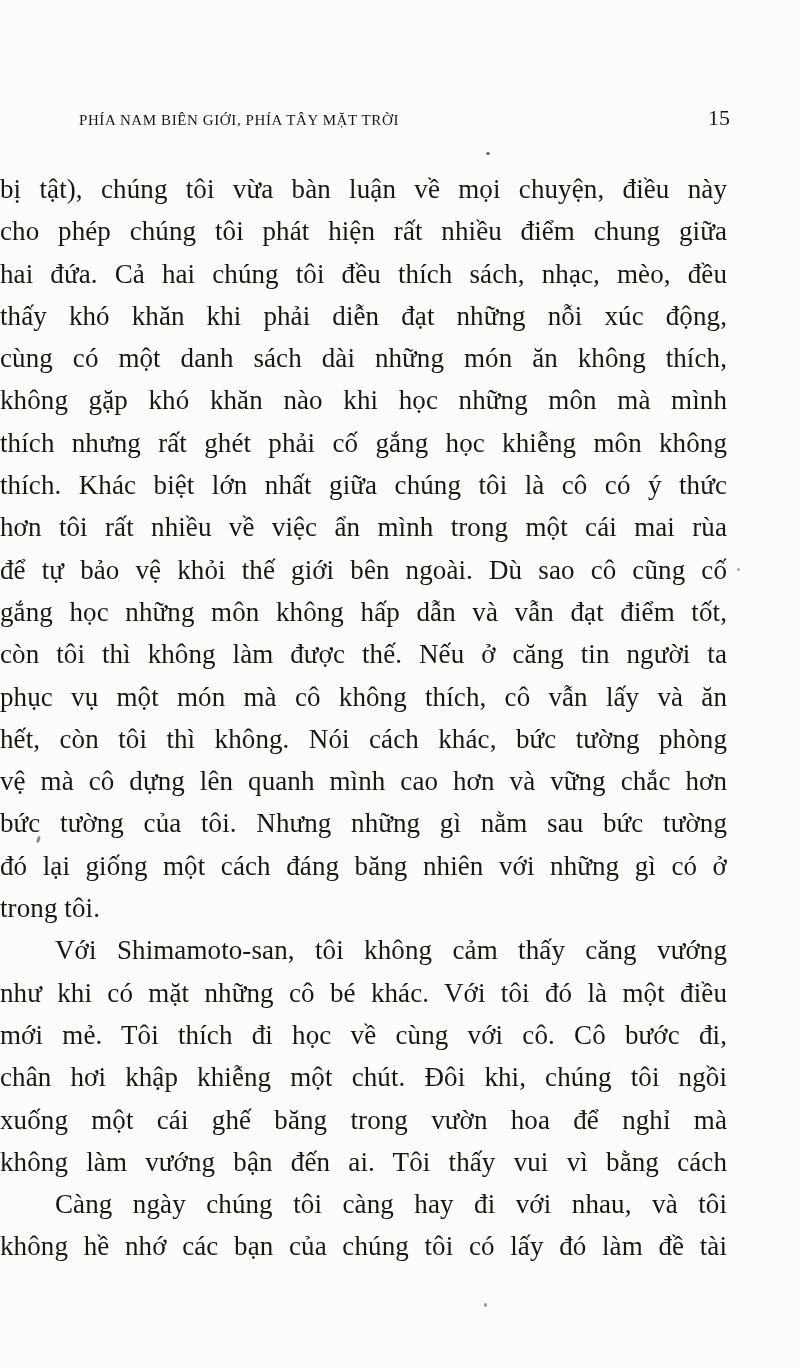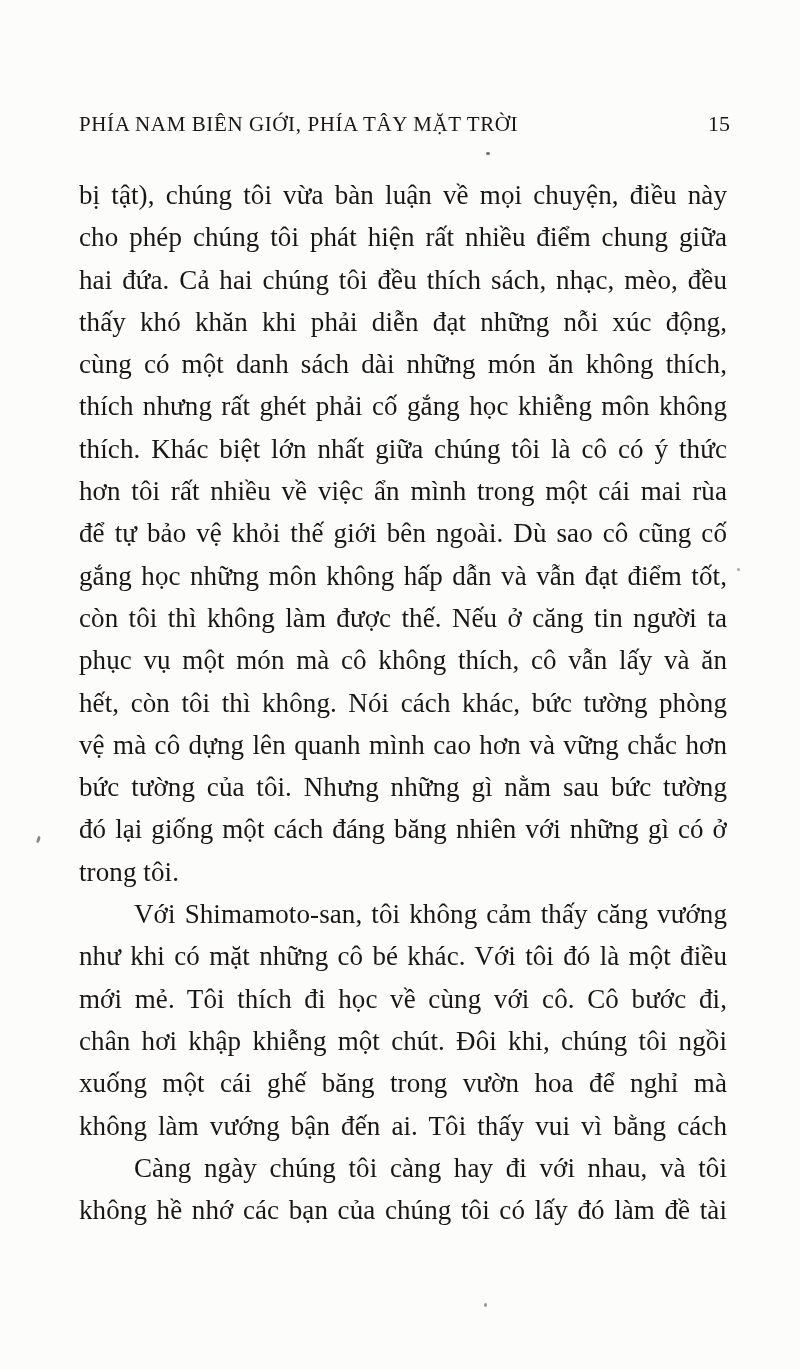--- a/index.html
+++ b/index.html
@@ -17,34 +17,33 @@
     color: var(--ink);
     overflow: hidden;
   }
   .page-header {
     display: flex;
     justify-content: space-between;
     align-items: baseline;
     padding: 80px 70px 0 79px;
   }
   .running-title {
-    font-size: 21px;
+    font-size: 15px;
     letter-spacing: 0.6px;
     white-space: nowrap;
     color: var(--ink);
     margin-top: 32px;
   }
   .page-number {
     font-size: 22px;
     color: var(--ink);
     text-align: right;
   }
   .page-body {
     margin-top: 37px;
-    padding-left: 79px;
     width: 727px; 
   }
   .line {
     font-size: 27px;
     line-height: 42.3px;
     text-align: justify;
     text-align-last: justify;
     letter-spacing: 0.1px;
     color: var(--ink);
   }
@@ -70,20 +69,21 @@
     <div class="page-number">15</div>
   </header>
 
   <main class="page-body" id="page-body">
       <div class="paragraph">
         <div class="line">bị tật), chúng tôi vừa bàn luận về mọi chuyện, điều này</div>
         <div class="line">cho phép chúng tôi phát hiện rất nhiều điểm chung giữa</div>
         <div class="line">hai đứa. Cả hai chúng tôi đều thích sách, nhạc, mèo, đều</div>
         <div class="line">thấy khó khăn khi phải diễn đạt những nỗi xúc động,</div>
         <div class="line">cùng có một danh sách dài những món ăn không thích,</div>
+        <div class="line">không gặp khó khăn nào khi học những môn mà mình</div>
         <div class="line">thích nhưng rất ghét phải cố gắng học khiễng môn không</div>
         <div class="line">thích. Khác biệt lớn nhất giữa chúng tôi là cô có ý thức</div>
         <div class="line">hơn tôi rất nhiều về việc ẩn mình trong một cái mai rùa</div>
         <div class="line">để tự bảo vệ khỏi thế giới bên ngoài. Dù sao cô cũng cố</div>
         <div class="line">gắng học những môn không hấp dẫn và vẫn đạt điểm tốt,</div>
         <div class="line">còn tôi thì không làm được thế. Nếu ở căng tin người ta</div>
         <div class="line">phục vụ một món mà cô không thích, cô vẫn lấy và ăn</div>
         <div class="line">hết, còn tôi thì không. Nói cách khác, bức tường phòng</div>
         <div class="line">vệ mà cô dựng lên quanh mình cao hơn và vững chắc hơn</div>
         <div class="line">bức tường của tôi. Nhưng những gì nằm sau bức tường</div>

